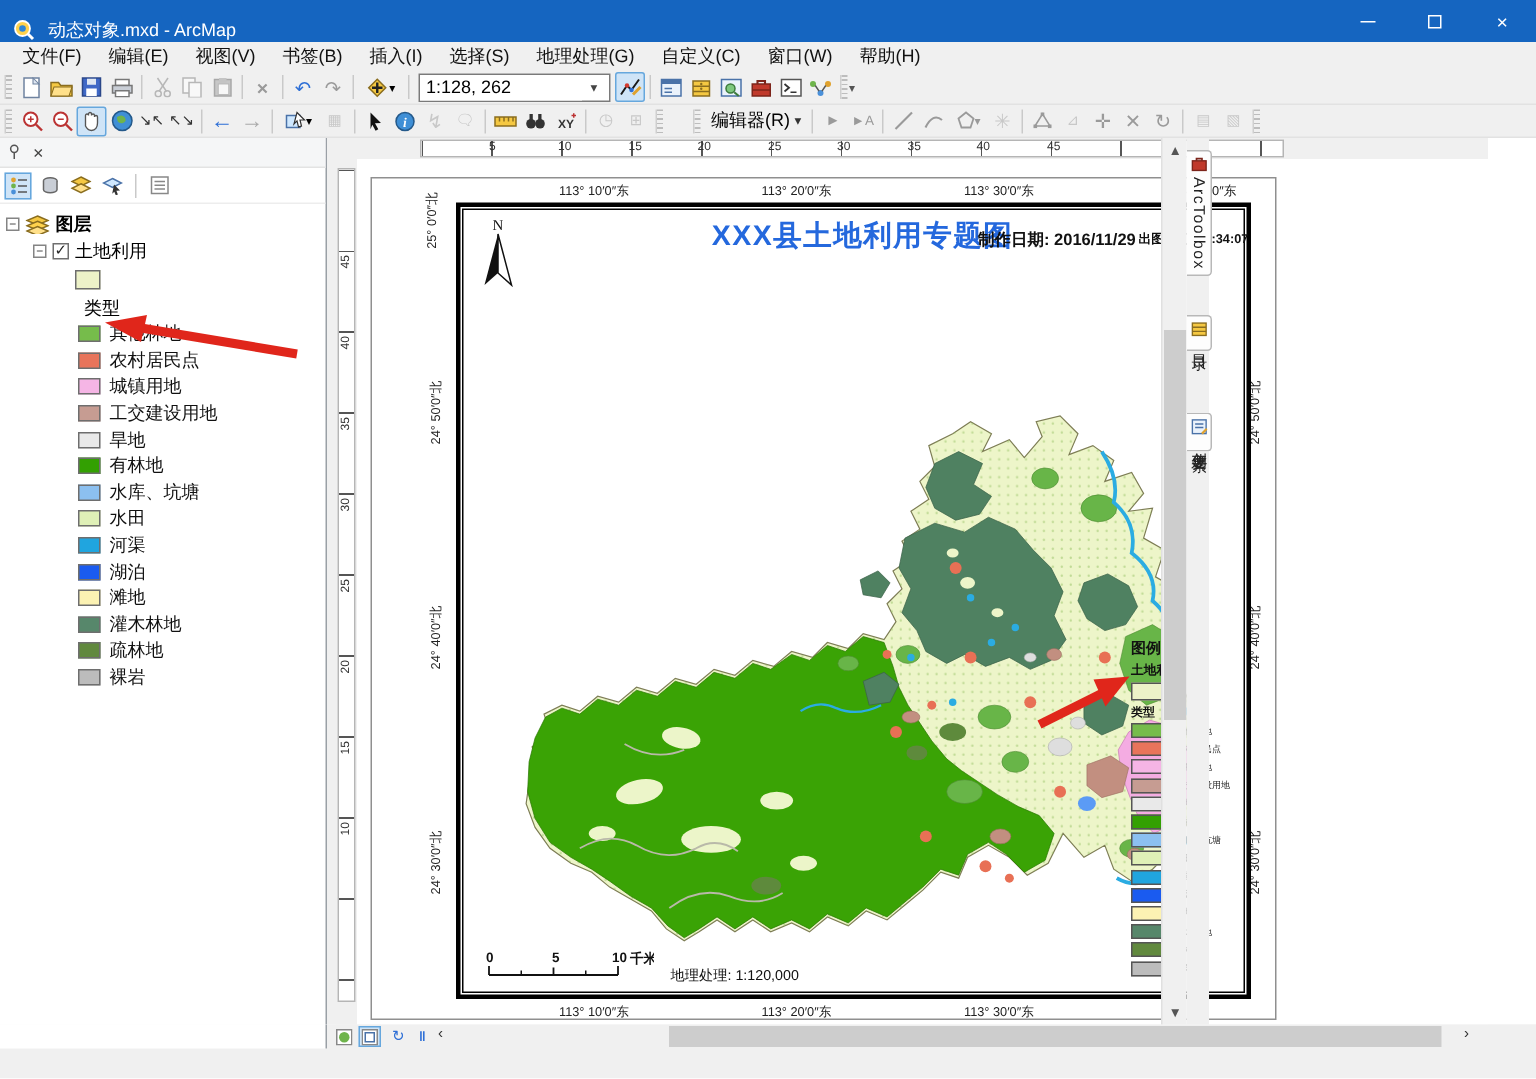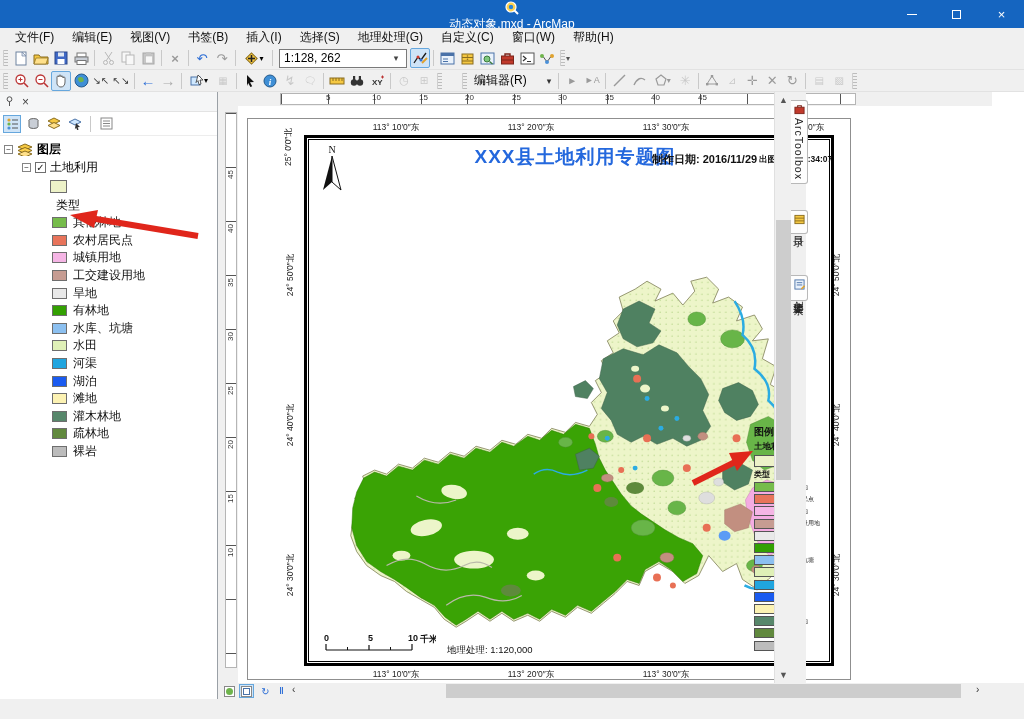--- a/index.html
+++ b/index.html
@@ -2,21 +2,21 @@
 <html><head>
 <meta charset="utf-8">
 <style>
   * { margin:0; padding:0; box-sizing:border-box; }
   html,body { width:1024px; height:719px; overflow:hidden;
     font-family:"Liberation Sans","DejaVu Sans",sans-serif; font-size:12px; }
   .app { position:relative; width:1024px; height:719px; background:#f0f0f0; }
 
   
   .titlebar { position:absolute; left:0; top:0; width:1024px; height:40px;
-    background:#1565c0; color:#fff; display:flex; align-items:center;flex-direction:column; }
+    background:#1565c0; color:#fff; display:flex; align-items:center; }
   .titlebar .doc-icon { margin:0 8px 0 8px; }
   .titlebar .ttl { font-size:12px; }
   .winbtns { position:absolute; right:0; top:0; height:28px; display:flex; }
   .winbtn { width:45px; height:28px; display:flex; align-items:center; justify-content:center; color:#fff; font-size:13px; }
   .wb-min i { display:block; width:10px; height:0; border-top:1px solid #fff; }
   .wb-max i { display:block; width:9px; height:9px; border:1px solid #fff; }
 
   
   .menubar { position:absolute; left:0; top:28px; width:1024px; height:19px;
     background:#f0f0f0; display:flex; align-items:center; padding-left:6px; gap:0; }
@@ -35,21 +35,21 @@
     border:1px solid transparent; border-radius:2px; position:relative; }
   .tbtn.sel { background:#cfe4f7; border-color:#66a7dd; }
   .tbtn .ch { font-size:13px; line-height:1; }
   .gray { color:#a8a8a8 !important; filter:grayscale(1) opacity(.55); }
   .blue { color:#2e6fd6; }
   .combo { display:flex; align-items:center; border:1px solid #7a7a7a; background:#fff;
     height:19px; width:128px; margin:0 3px; }
   .combo input { border:0; outline:0; width:108px; height:17px; font-size:12px; padding-left:4px;
     font-family:"Liberation Sans",sans-serif; }
   .combo .dd { width:16px; text-align:center; font-size:9px; color:#444; }
-  .editor-btn { display:flex; align-items:center; gap:20px; padding:0 4px; height:20px; }
+  .editor-btn { display:flex; align-items:center; gap:3px; padding:0 4px; height:20px; }
   .editor-btn .dd { font-size:9px; color:#333; }
 
   
   .main { position:absolute; left:0; top:92px; width:1024px; height:591px; background:#fff; }
 
   
   .toc { position:absolute; left:0; top:0; width:218px; height:591px; background:#fff;
     border-right:1px solid #9aa0a6; }
   .toc-head { height:20px; background:#f5f6f7; border-bottom:1px solid #e3e3e3;
     display:flex; align-items:center; padding:0 4px; }

